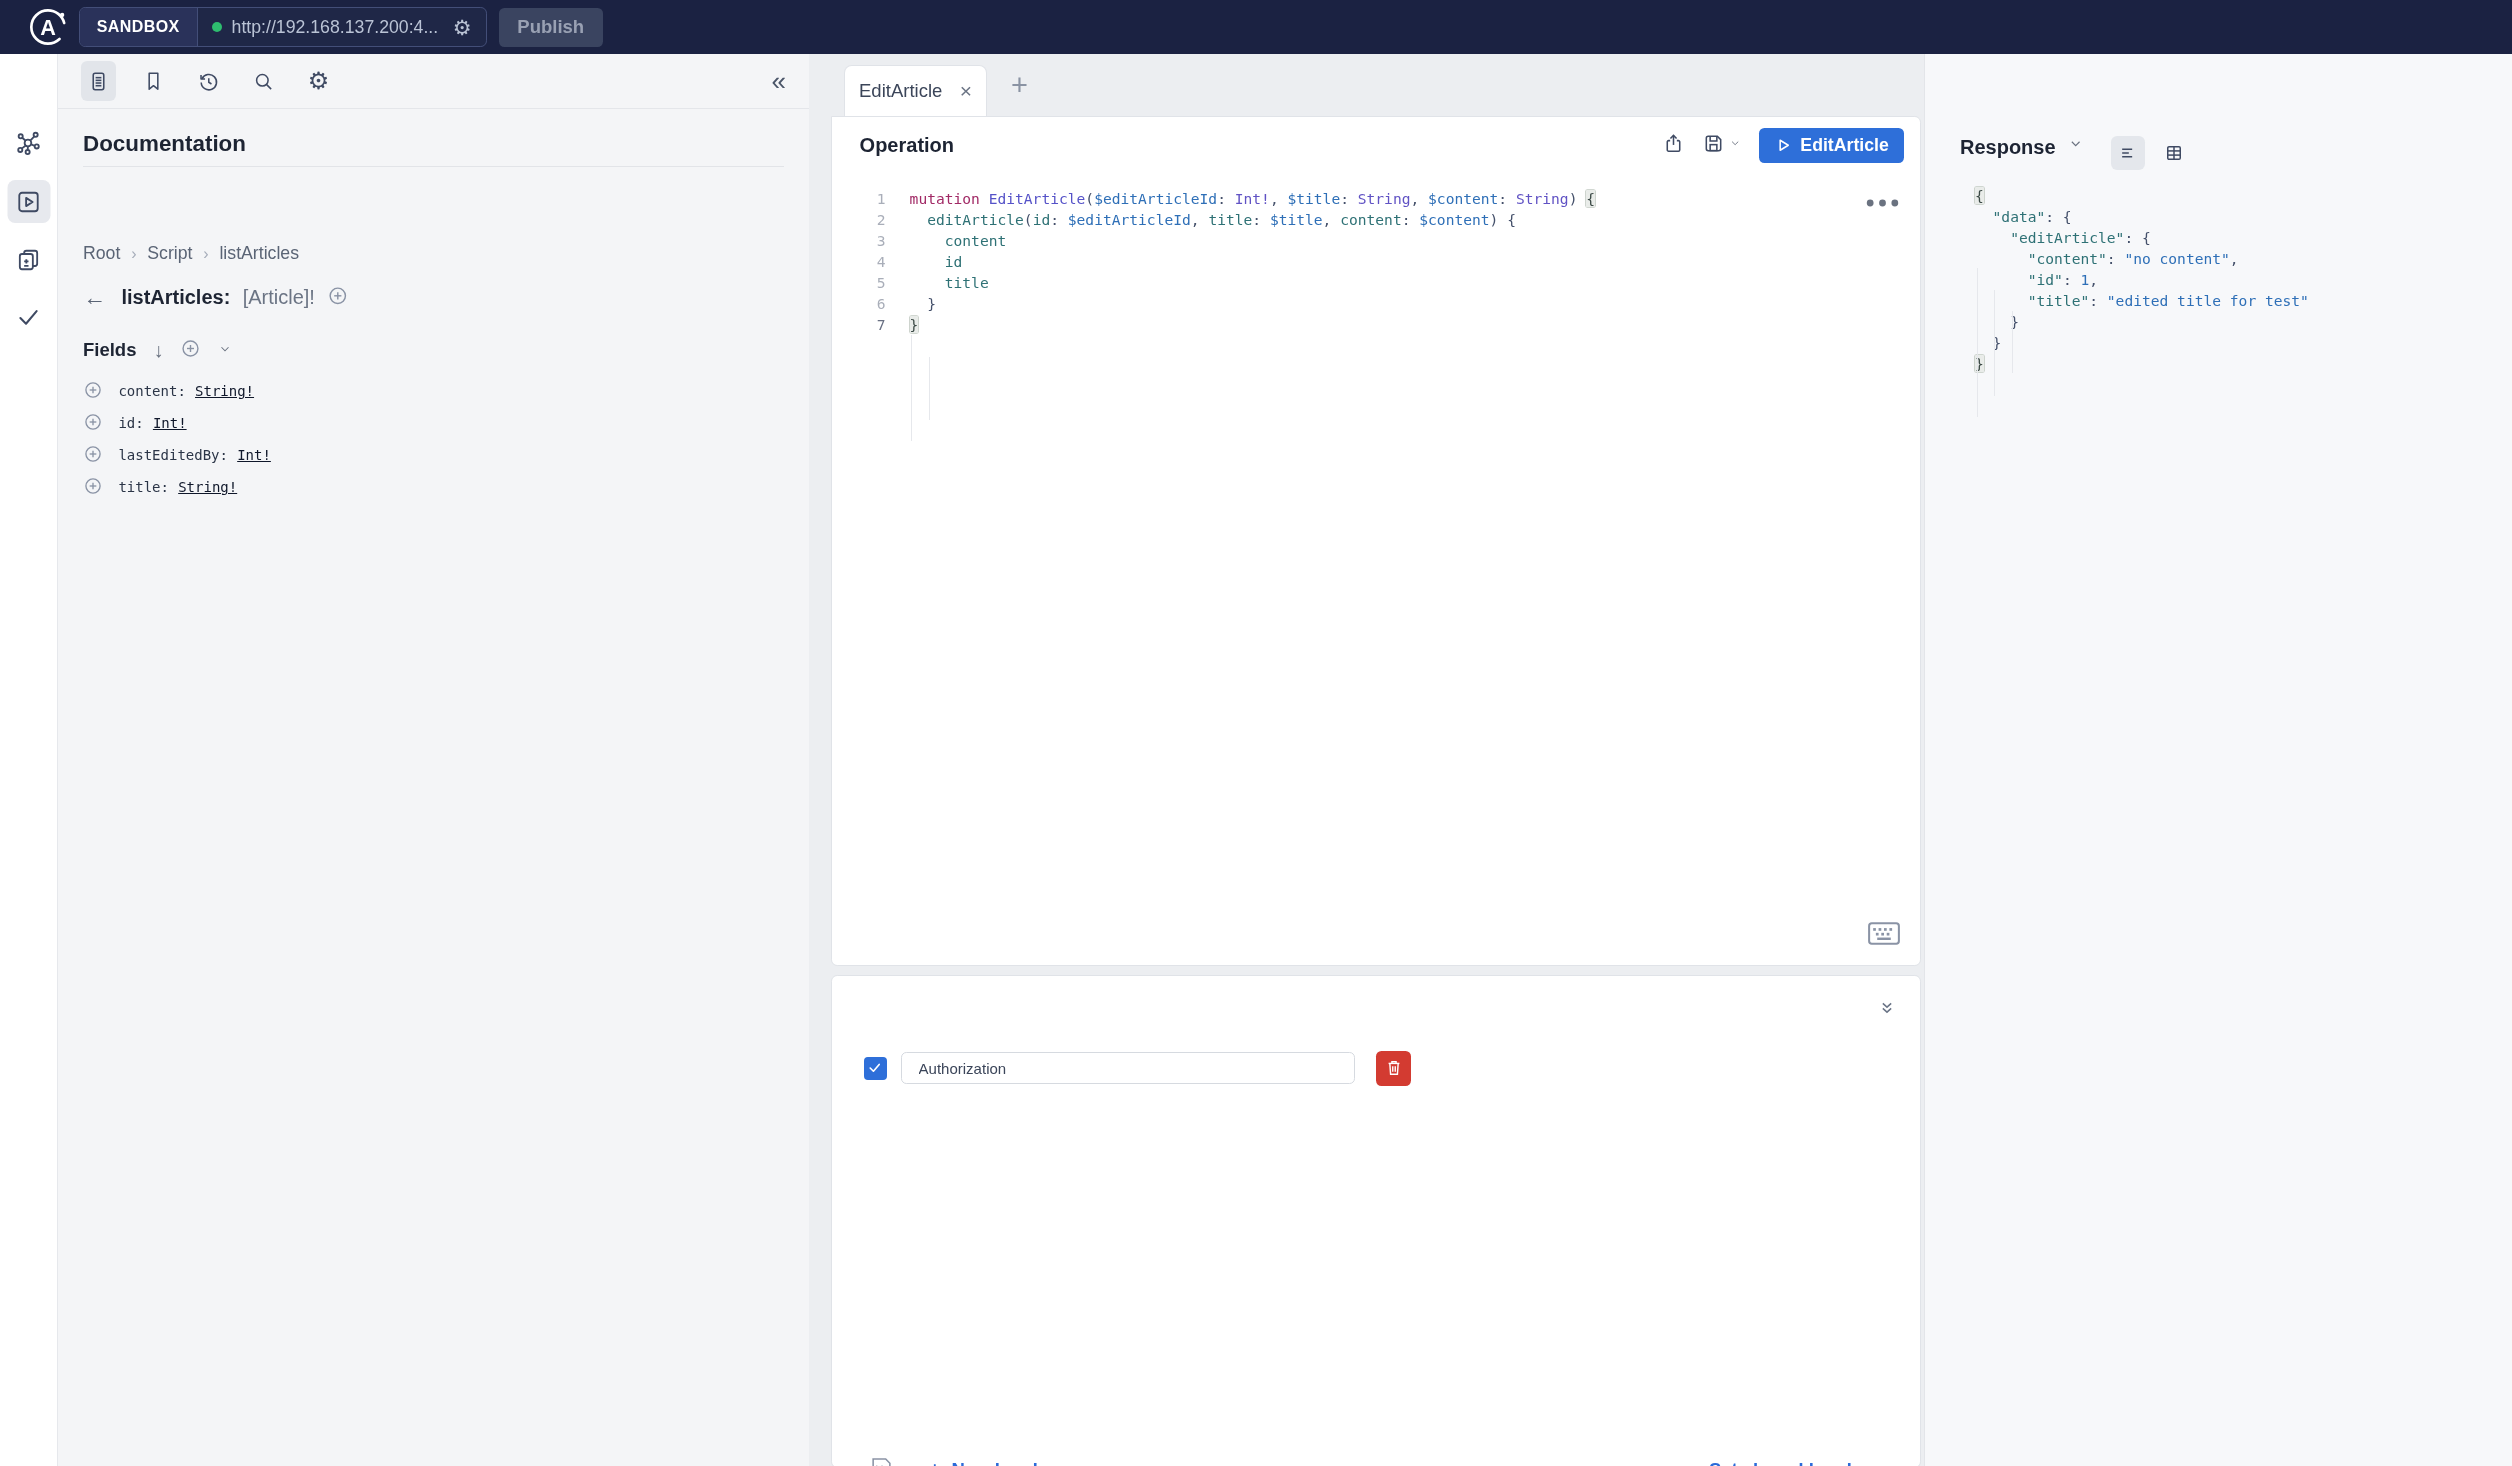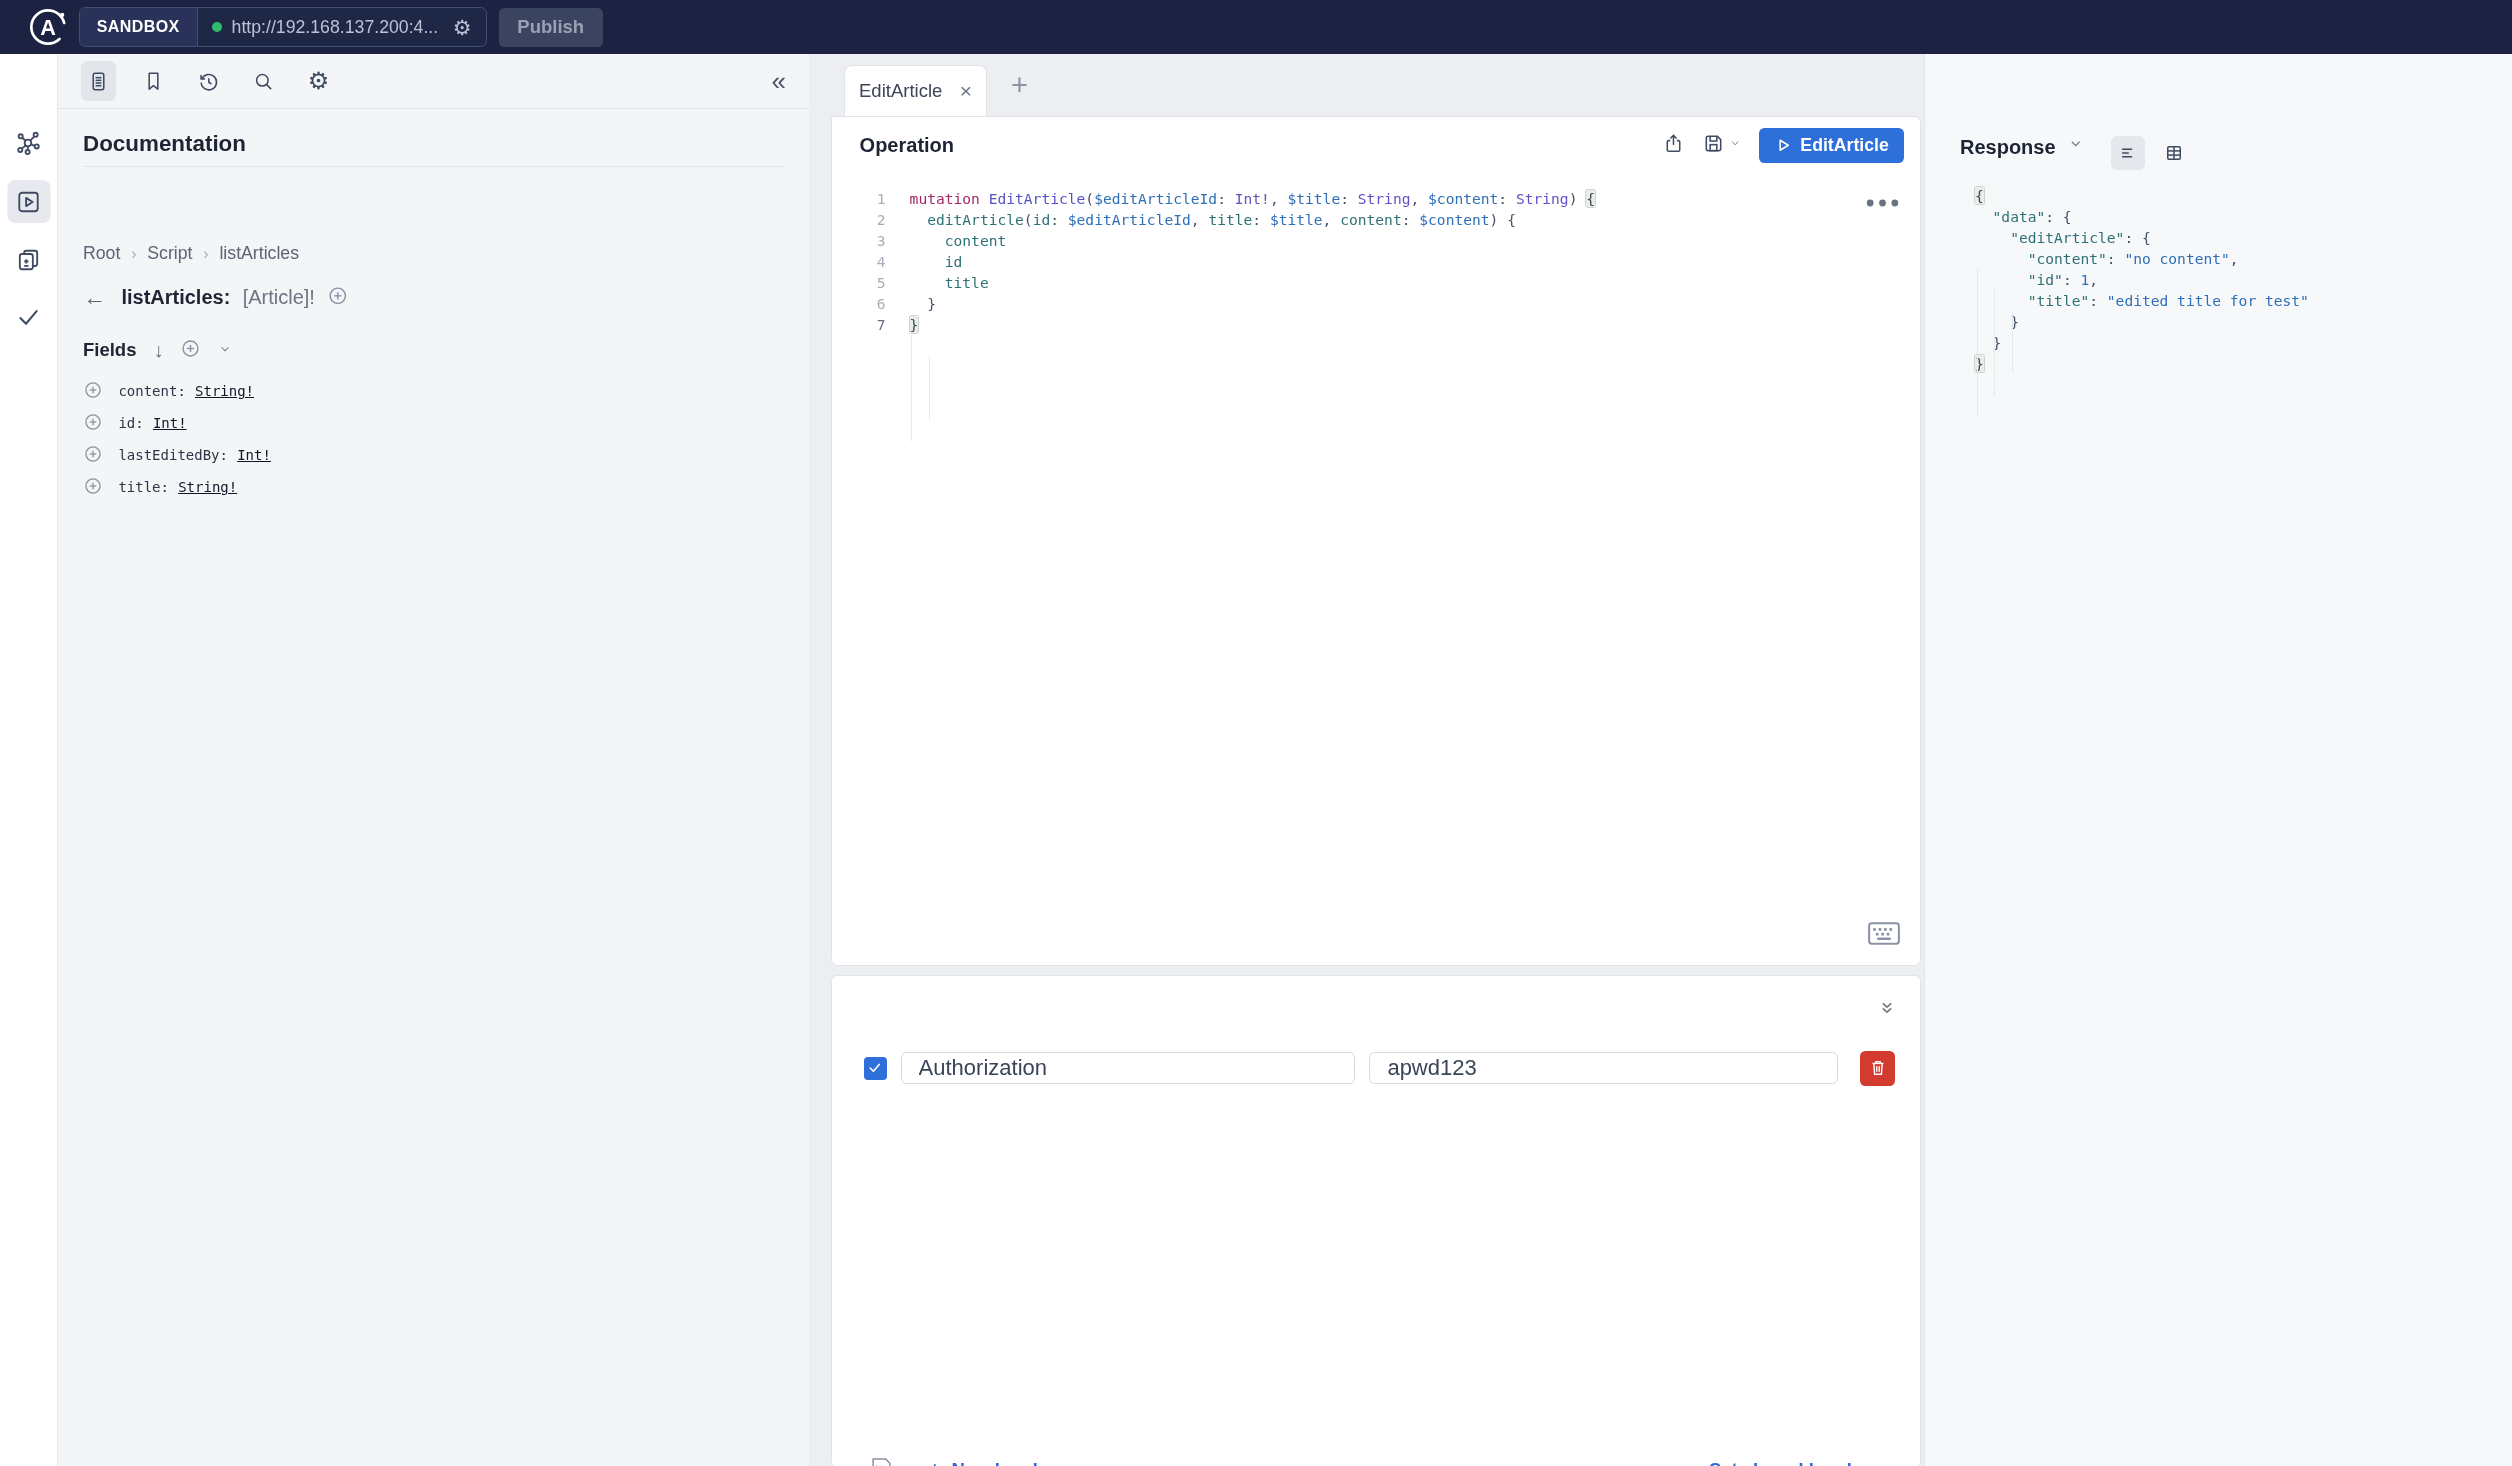--- a/index.html
+++ b/index.html
@@ -102,21 +102,21 @@
       border:0.8px solid #e0e3e8; border-radius:6.2px; overflow:hidden; }
   #footer-tabs { position:absolute; left:28px; top:14.6px; height:39px; display:flex; align-items:center; gap:10.8px; }
   .ftab { font-size:18.5px; color:#6b7587; padding:7px 14px; border-radius:5.4px; }
   .ftab.active { background:#d9dce2; color:#1d2433; font-weight:bold; }
   #footer-collapse { position:absolute; right:23px; top:21.6px; }
   #header-rows { position:absolute; left:32px; top:68px; right:23px; }
   .hdr-row { display:flex; align-items:center; height:48px; gap:14px; }
   .hdr-check { width:23px; height:23px; border-radius:3.9px; background:#2e6fd9; display:flex; align-items:center; justify-content:center; }
   .hdr-check svg { stroke:#fff; fill:none; stroke-width:2.6; }
   .hdr-input { height:32px; border:0.8px solid #d6dae0; border-radius:5.4px; background:#fff;
-      font-family:"Liberation Sans", sans-serif; font-size:22px; color:#3b4559; padding:1px 17px; outline:none; }
+      font-family:"Liberation Sans", sans-serif; font-size:15px; color:#3b4559; padding:1px 17px; outline:none; }
   .hdr-key { width:454px; }
   .hdr-val { width:469px; margin-left:0.8px; }
   .hdr-del { width:35px; height:35px; margin-left:7.7px; background:#d33b31; border:none; border-radius:5.4px;
       display:flex; align-items:center; justify-content:center; }
   .hdr-del svg { stroke:#fff; fill:none; stroke-width:1.7; }
   #footer-bottom { position:absolute; left:0; right:0; top:471px; height:46px; display:flex; align-items:center; padding:0 40px 0 38px; }
   #script-icon svg { stroke:#8a93a5; fill:none; stroke-width:1.5; }
   #new-header { display:flex; align-items:center; gap:9.3px; margin-left:35px; }
   #new-header .plus { color:#2b6bd9; font-size:25px; line-height:1; }
   #new-header .lbl, #set-shared { color:#2b6bd9; font-size:18.5px; font-weight:bold; }
@@ -381,21 +381,20 @@
       </svg>
     </span>
     <div id="header-rows">
         <div class="hdr-row">
           <span class="hdr-check">
             <svg width="15.4" height="15.4" viewBox="0 0 24 24">
               <polyline points="5,12.5 10,17.5 19,7" stroke-linecap="round" stroke-linejoin="round"></polyline>
             </svg>
           </span>
           <input class="hdr-input hdr-key" value="Authorization" style="">
-          <input class="hdr-input hdr-val" value="apwd123" style="">
           <button class="hdr-del">
             <svg width="20" height="20" viewBox="0 0 24 24">
               <path d="M5.5 6.5h13"></path>
               <path d="M9.5 6.5V4.5h5v2"></path>
               <path d="M7 6.5l.9 13h8.2l.9-13"></path>
               <line x1="10.5" y1="10" x2="10.5" y2="16.5"></line>
               <line x1="13.5" y1="10" x2="13.5" y2="16.5"></line>
             </svg>
           </button>
         </div>

